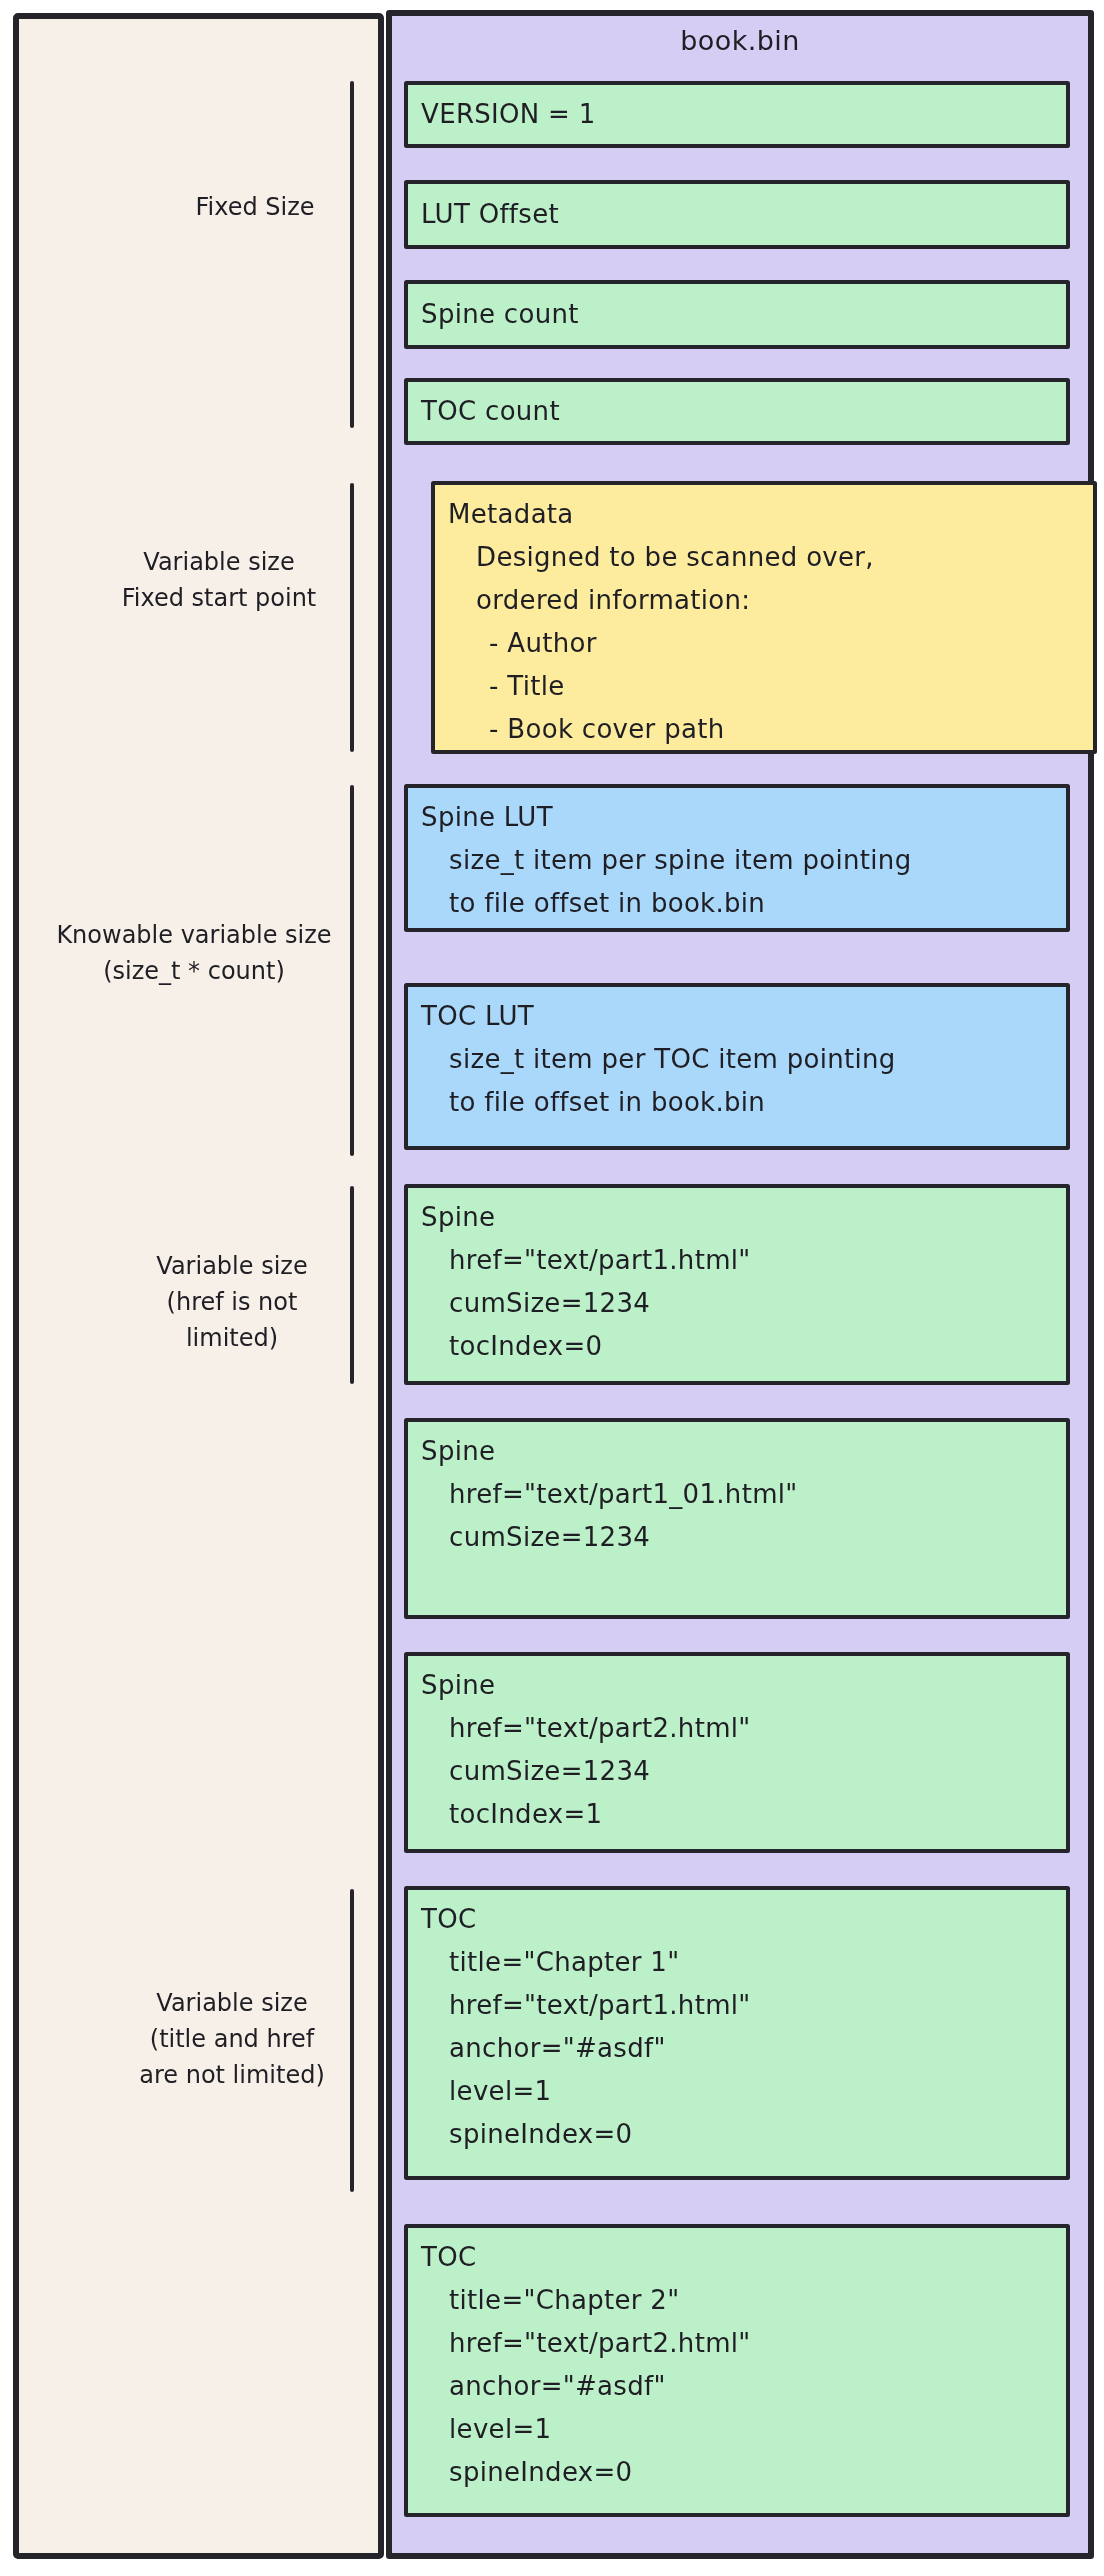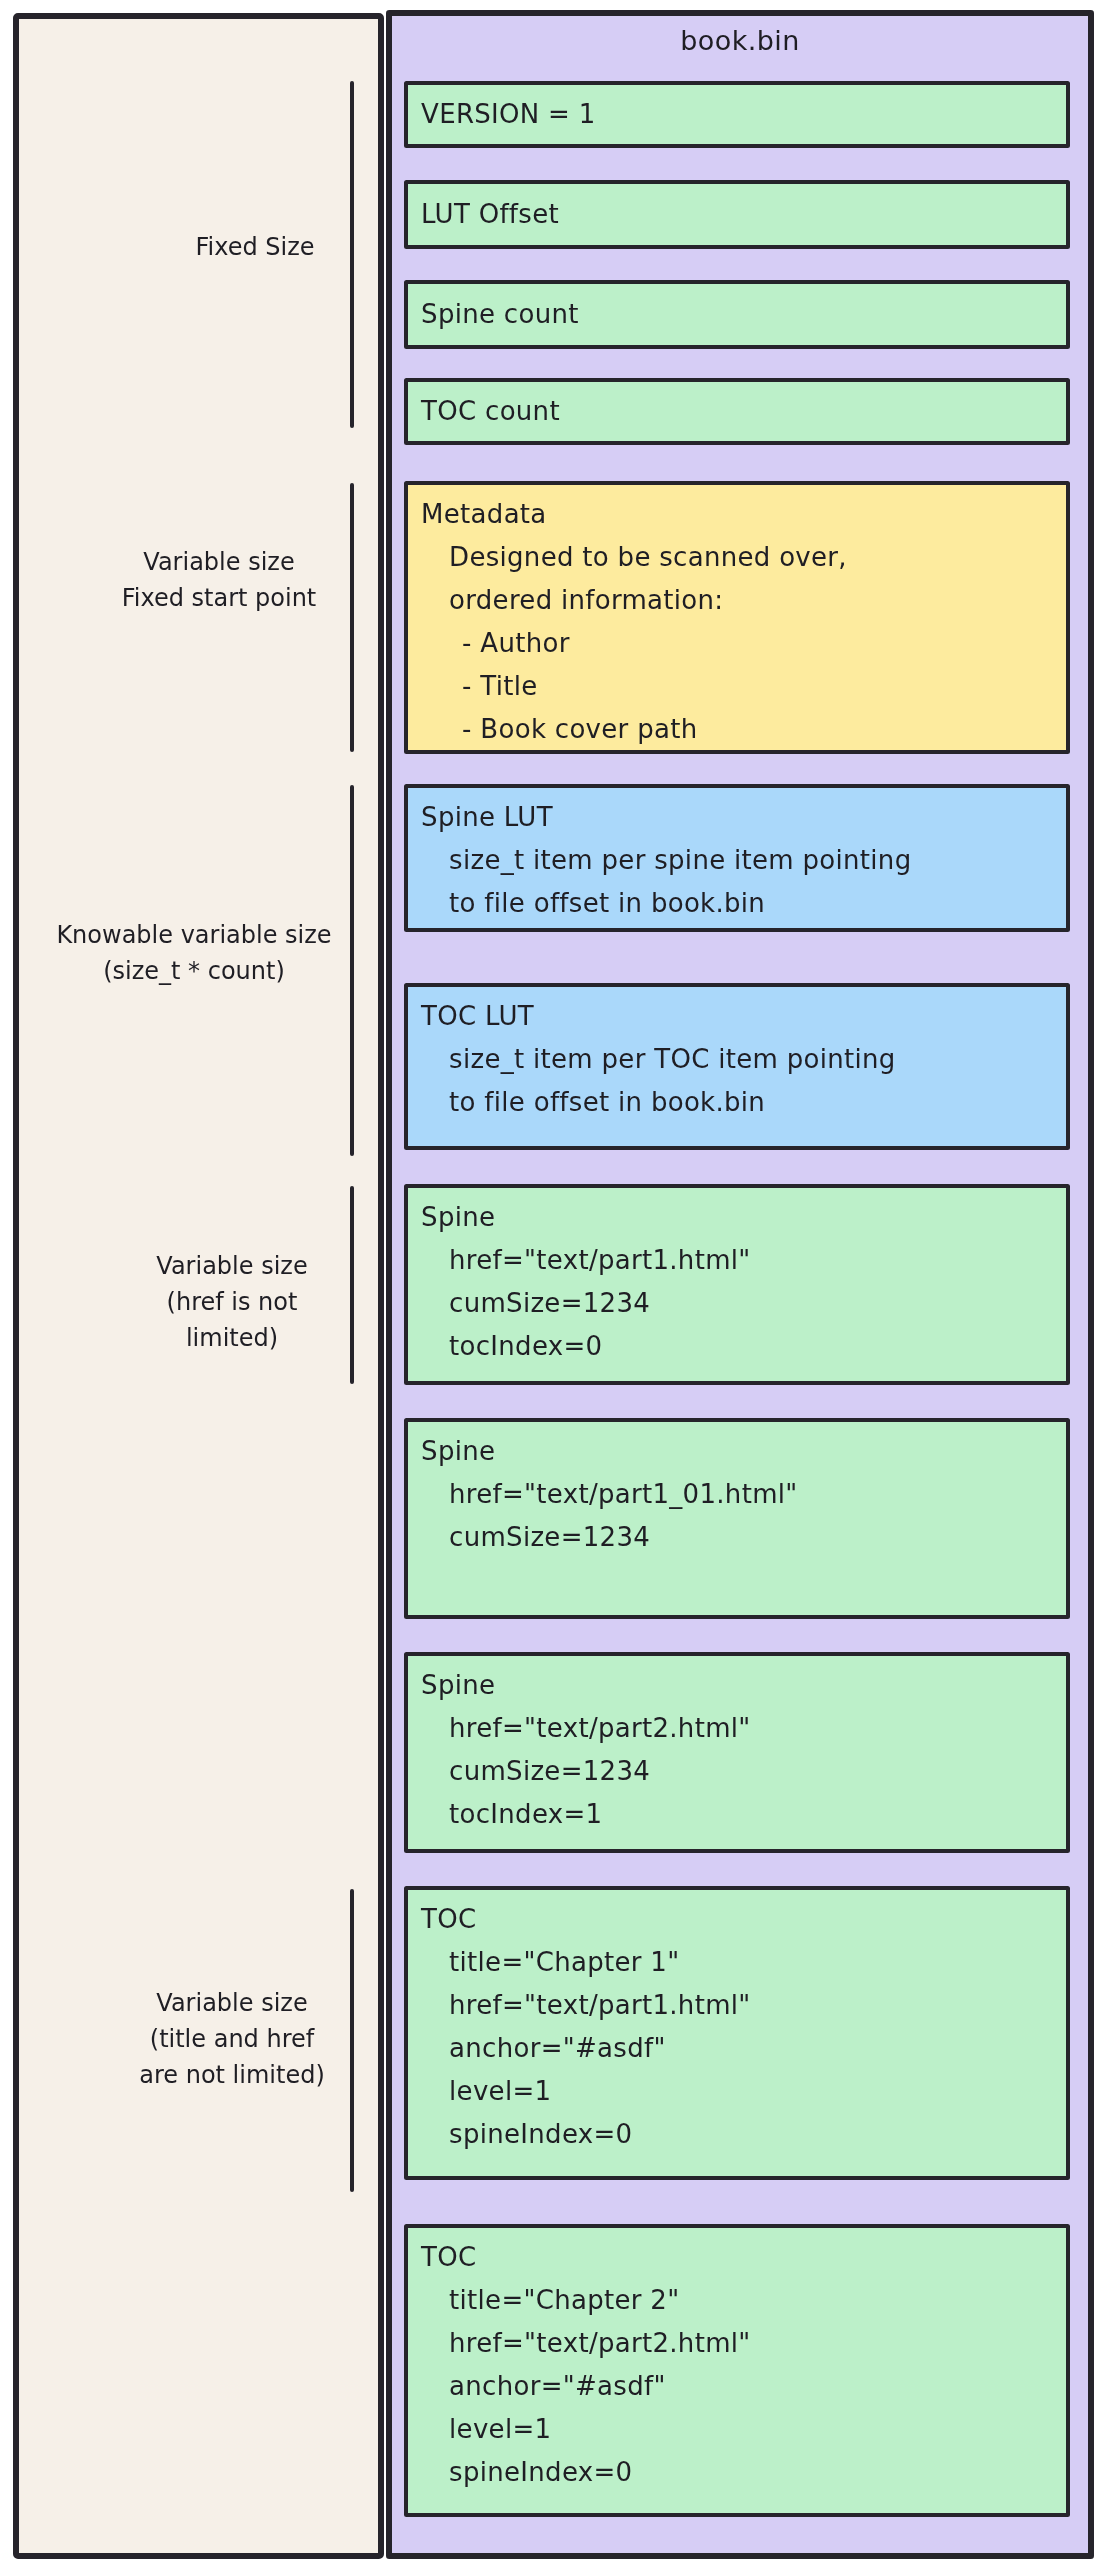--- a/index.html
+++ b/index.html
@@ -44,21 +44,21 @@
     color:var(--ink);
   }
   
   .fbox{
     position:absolute;left:11.7px;width:666px;
     box-sizing:border-box;
     border:4.2px solid var(--stroke);
     border-radius:2.5px;
   }
   .green{background:var(--green);}
-  .yellow{background:var(--yellow);}
+  .yellow{background:var(--yellow);margin-left:27px;}
   .blue{background:var(--blue);}
   .pad{padding:8.4px 11.7px 0 13.4px;}
   .single{display:flex;align-items:center;padding-left:13.4px;}
   .ln{
     font-size:26px;line-height:43px;
     letter-spacing:0.3px;
     white-space:pre;
     color:var(--ink);
   }
   .i1{padding-left:28px;}
@@ -102,21 +102,21 @@
 <div class="canvas">
 
   <div class="left-panel"></div>
 
   <div class="bracket b1"></div>
   <div class="bracket b2"></div>
   <div class="bracket b3"></div>
   <div class="bracket b4"></div>
   <div class="bracket b5"></div>
 
-  <div class="side-label" style="left:255px;top:207px;margin-top:40px;">
+  <div class="side-label" style="left:255px;top:207px;">
     <div>Fixed Size</div>
   </div>
   <div class="side-label" style="left:219px;top:580px;">
     <div>Variable size</div>
     <div>Fixed start point</div>
   </div>
   <div class="side-label" style="left:194px;top:953px;">
     <div>Knowable variable size</div>
     <div>(size_t * count)</div>
   </div>

